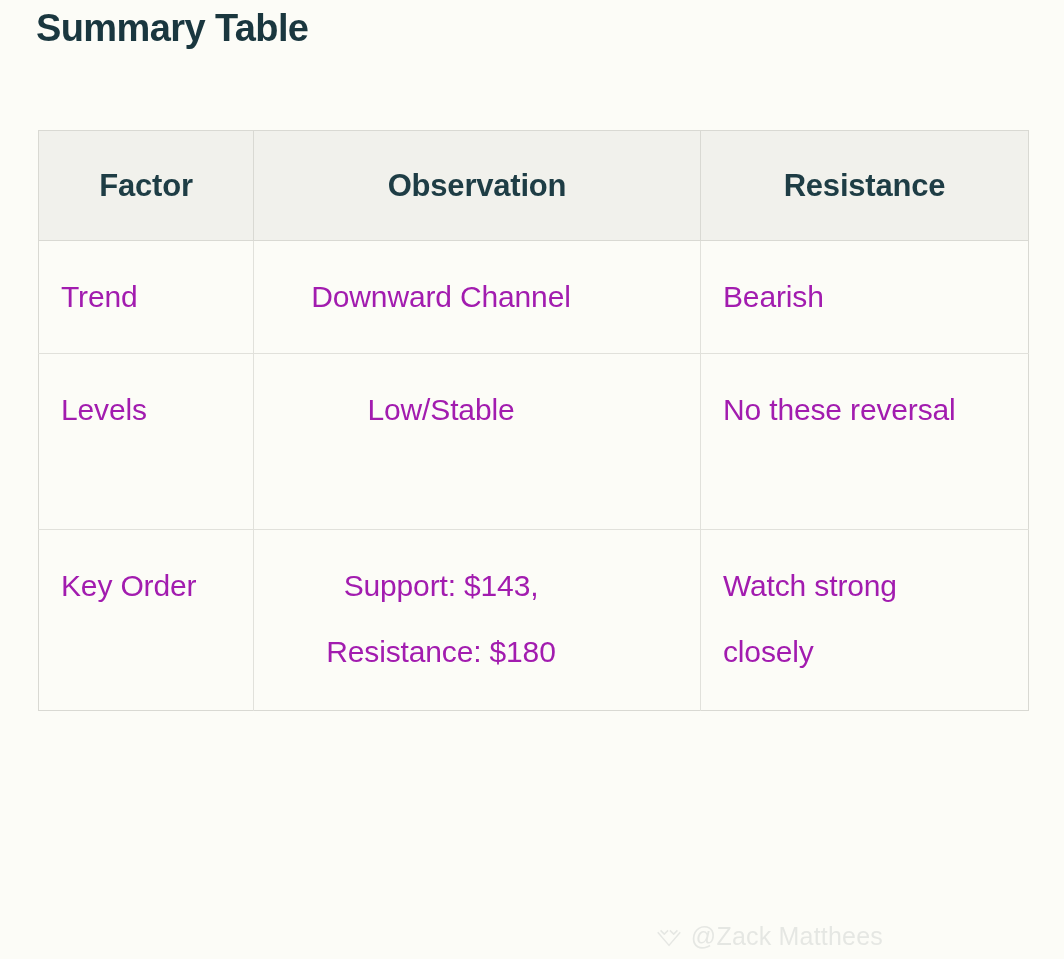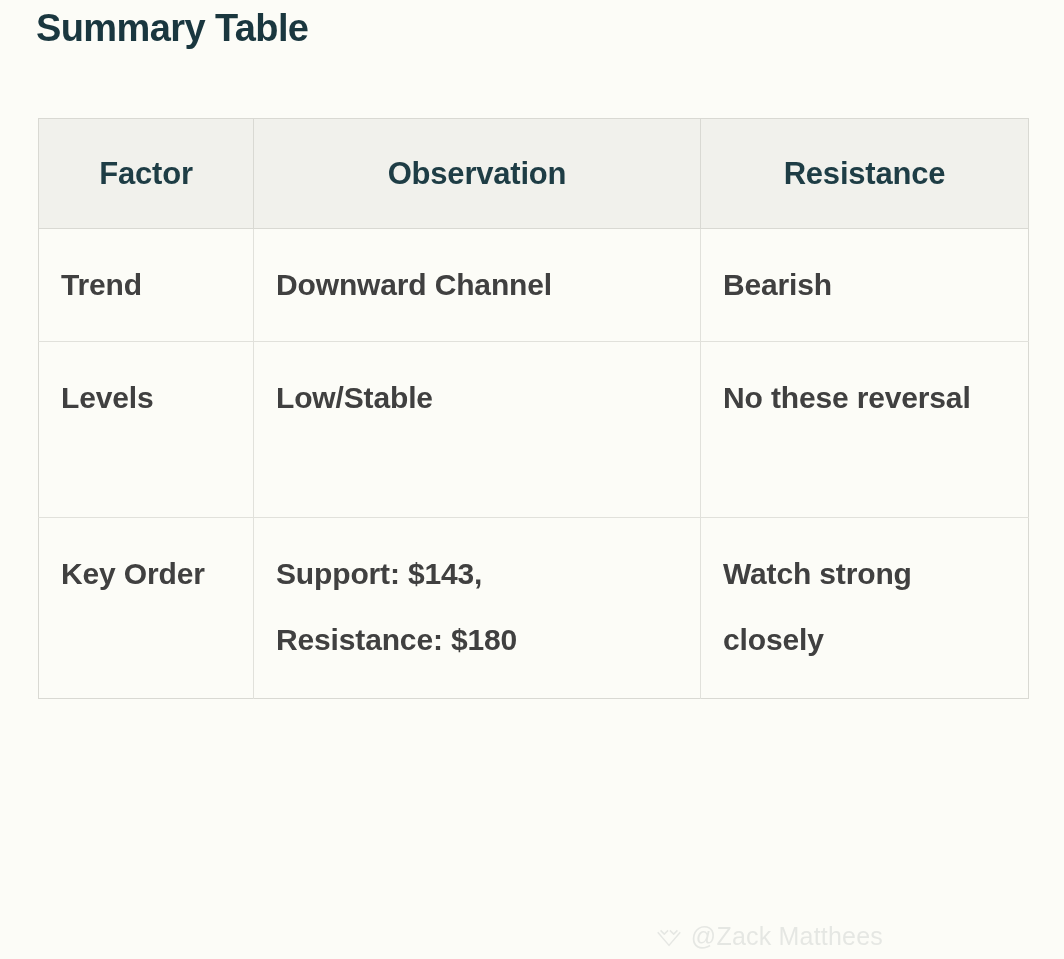--- a/index.html
+++ b/index.html
@@ -28,21 +28,21 @@
     font-size: 38px;
     font-weight: bold;
     letter-spacing: -0.6px;
     color: #1a373f;
     line-height: 52px;
     margin: 0;
   }
   .table-wrap {
     position: absolute;
     left: 38px;
-    top: 118px;
+    top: 130px;
     width: 990px;
   }
   table.summary {
     border-collapse: collapse;
     table-layout: fixed;
     width: 990px;
     border: 1px solid #d9d9d3;
     background: #fcfcf7;
   }
   table.summary col.c1 { width: 215px; }
@@ -59,23 +59,23 @@
     height: 110px;
     padding: 0 10px;
     border-right: 1px solid #d9d9d3;
     border-bottom: 1px solid #d9d9d3;
     box-sizing: border-box;
     vertical-align: middle;
   }
   table.summary thead th:last-child { border-right: none; }
 
   table.summary tbody td {
-    color: #404040;
+    color: #a21caf;
     font-size: 30px;
-    font-weight: 700;
+    font-weight: 400;
     letter-spacing: -0.15px;
     line-height: 66px;
     text-align: left;
     vertical-align: top;
     padding: 23px 22px 23px 22px;
     border-right: 1px solid #e1e1db;
     border-bottom: 1px solid #e1e1db;
     box-sizing: border-box;
     margin-top: 20px;
   }
@@ -84,21 +84,21 @@
 
   
   table.summary tbody tr.r1 td { height: 113px; }
   table.summary tbody tr.r2 td { height: 176px; }
   table.summary tbody tr.r3 td { height: 176px; }
   table.summary tbody tr.r4 td { height: 181px; }
 
   
   .wrap-narrow { display: block; max-width: 150px; }
   .wrap-medium { display: block; max-width: 260px; }
-  .wrap-obs    { display: block; max-width: 330px; }
+  .wrap-obs    { display: block; max-width: 330px; text-align: center; }
 
   .watermark {
     position: absolute;
     right: 18px;
     bottom: 8px;
     display: flex;
     align-items: center;
     gap: 7px;
     opacity: 0.20;
     pointer-events: none;

